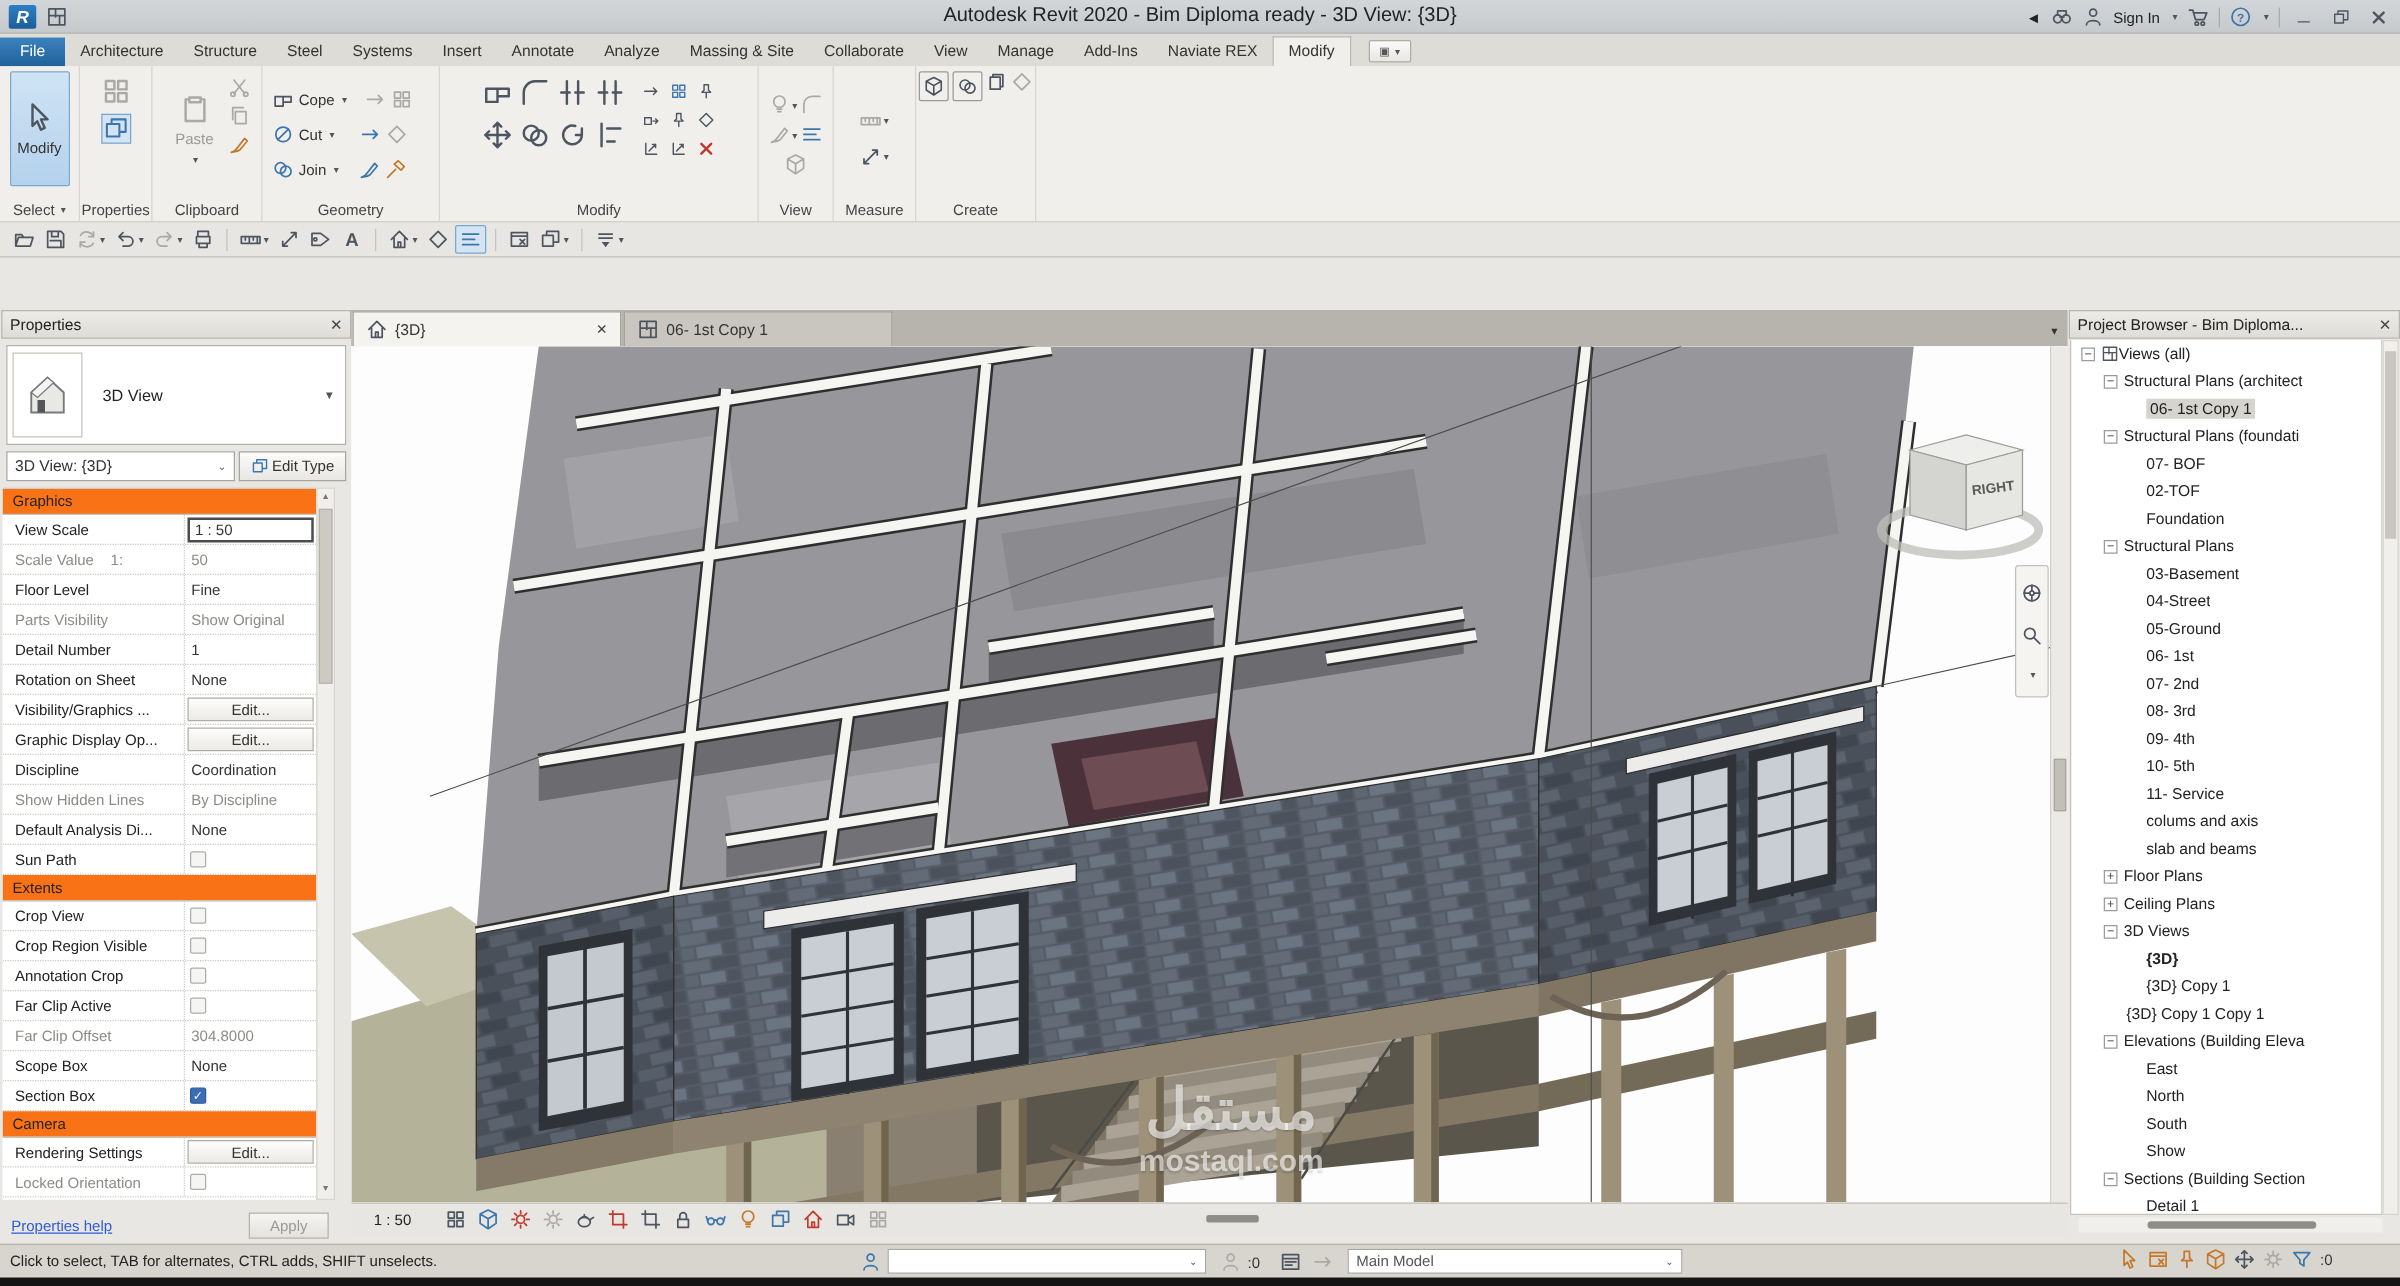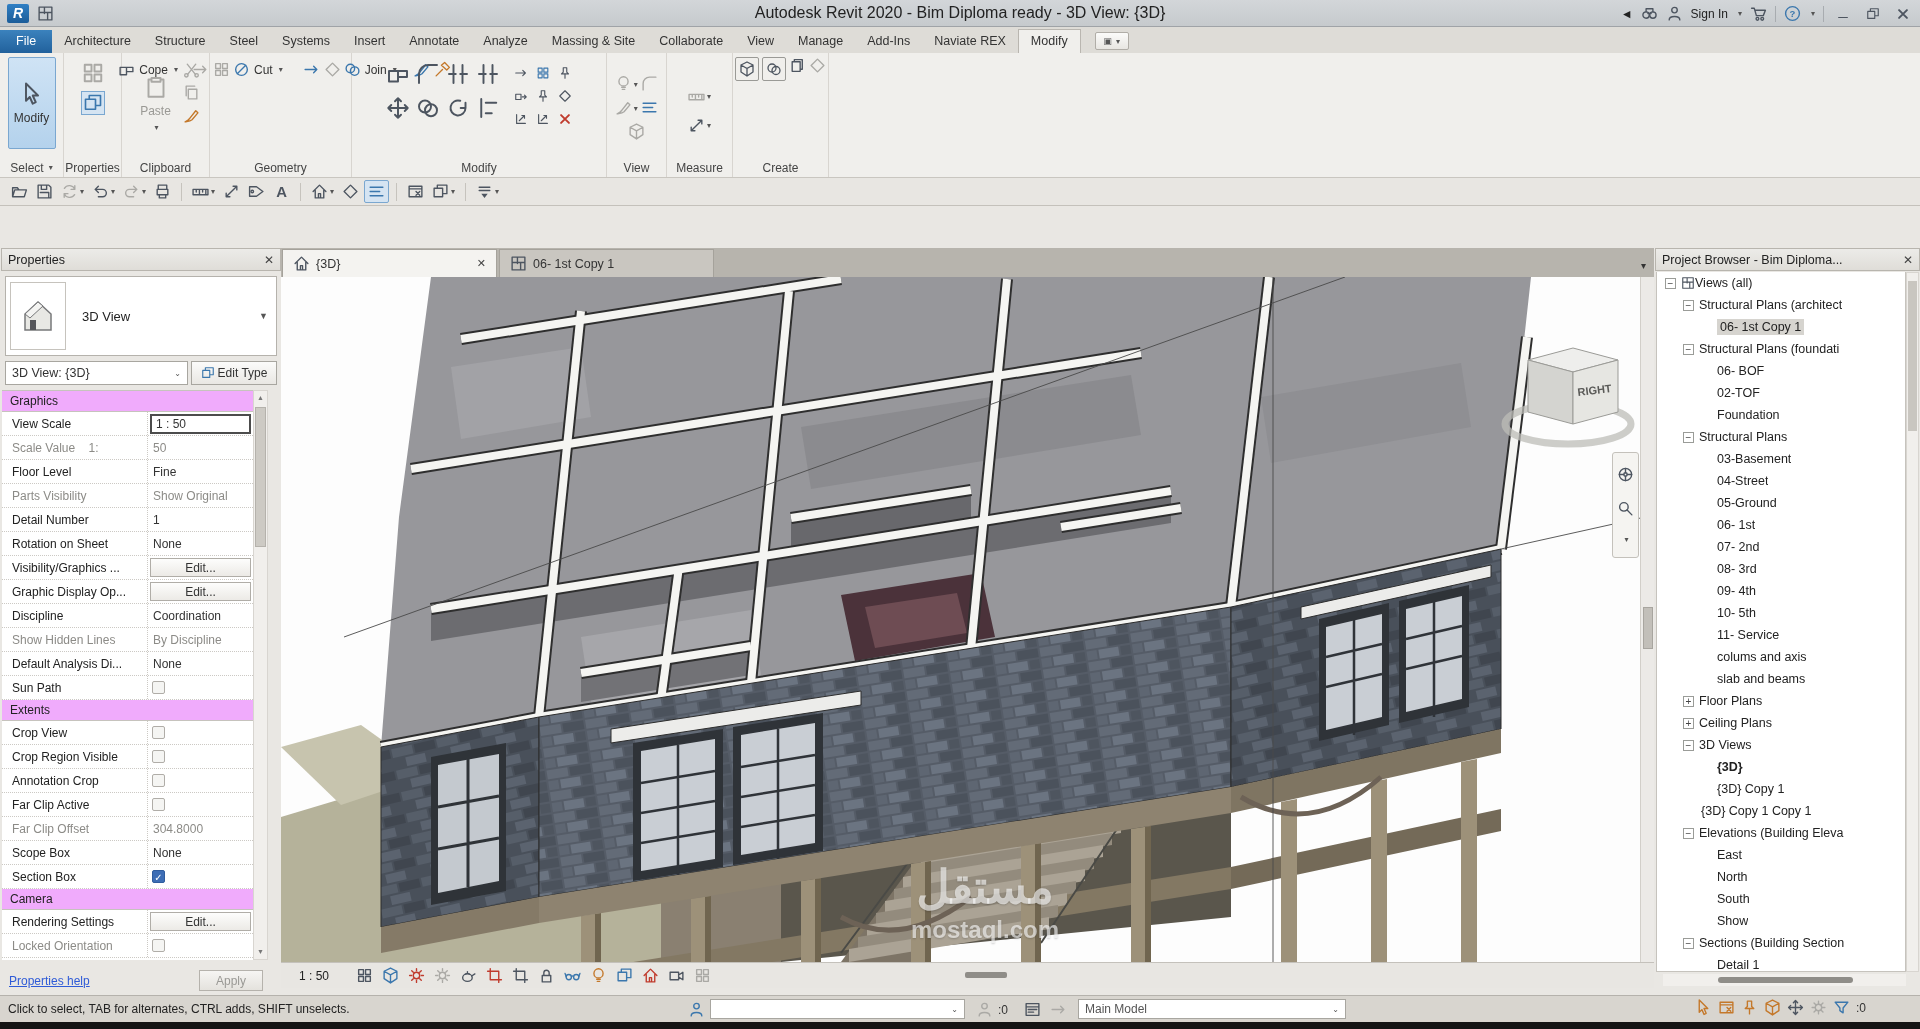--- a/index.html
+++ b/index.html
@@ -59,21 +59,21 @@
   #props{left:1px;top:248px;width:280px;height:745px;background:#e9e7e3;}
   #typesel{position:absolute;left:4px;top:28px;width:272px;height:80px;background:#fff;border:1px solid #b5b2ac;display:flex;align-items:center;}
   #typeimg{width:56px;height:68px;margin-left:4px;border:1px solid #c6c3bd;display:flex;align-items:center;justify-content:center;}
   #typename{margin-left:16px;font-size:13px;color:#222;text-align:center;}
   #typechv{position:absolute;right:8px;font-size:9px;color:#555;}
   #instrow{position:absolute;left:4px;top:113px;width:272px;height:24px;display:flex;gap:3px;}
   #instsel{flex:1;background:#fff;border:1px solid #a8a6a0;display:flex;align-items:center;padding:0 6px;font-size:12.5px;}
   #instsel .chv{margin-left:auto;}
   #edittype{width:86px;background:linear-gradient(#fbfbfa,#e9e7e3);border:1px solid #a8a6a0;display:flex;align-items:center;justify-content:center;gap:3px;font-size:12px;}
   #pgrid{position:absolute;left:1px;top:142px;width:251px;height:570px;background:#fff;overflow:hidden;border-top:1px solid #c6c3bd;}
-  .psec{height:21px;background:#f0abfc;border-bottom:1px solid #c6c3bd;display:flex;align-items:center;padding-left:8px;color:#222;}
+  .psec{height:21px;background:#f97316;border-bottom:1px solid #c6c3bd;display:flex;align-items:center;padding-left:8px;color:#222;}
   .prow{height:24px;display:flex;border-bottom:1px dotted #ccc9c4;}
   .plab{width:146px;padding-left:10px;display:flex;align-items:center;border-right:1px dotted #ccc9c4;white-space:pre;overflow:hidden;color:#222;}
   .pval{flex:1;display:flex;align-items:center;padding:0 2px;overflow:hidden;}
   .ptxt{padding-left:3px;white-space:nowrap;}
   .ptxt.boxed{border:2px solid #4c4c4c;background:#fff;width:100%;height:20px;line-height:16px;padding-left:4px;}
   .prow.dis .plab,.prow.dis .ptxt{color:#8c8b87;}
   .pbtn{width:100%;height:19px;border:1px solid #b0ada7;background:linear-gradient(#fdfdfc,#eceae6);
     font-size:12px;display:flex;align-items:center;justify-content:center;}
   .pchk{width:13px;height:13px;border:1px solid #b0ada8;background:#f5f5f3;border-radius:2px;margin-left:2px;}
   .pchk.on{background:#3d6db5;border-color:#2f5c9e;color:#fff;font-size:10px;line-height:13px;text-align:center;}
@@ -452,21 +452,21 @@
                 <use href="#sy-brush"></use>
               </svg></span>
         </div>
       </div>
       <div class="plabel">
           <span>Clipboard</span>
         </div>
     </div>
 
     <div class="panel" style="width:142px">
-      <div class="pbody" style="flex-direction:row;align-items:flex-start;padding-left:8px;">
+      <div class="pbody" style="flex-direction:column;align-items:flex-start;padding-left:8px;">
         <div class="grow">
           <span class="ic dk"><svg viewBox="0 0 16 16">
                 <use href="#sy-corner"></use>
               </svg></span>
             <span class="glab">Cope</span>
             <span class="chv">▾</span>
           <span class="ic dis" style="margin-left:10px"><svg viewBox="0 0 16 16">
                 <use href="#sy-arrowR"></use>
               </svg></span>
           <span class="ic dis"><svg viewBox="0 0 16 16">
@@ -1191,21 +1191,21 @@
         <div class="titem sel" style="padding-left: 44px;">
           <span class="tspace"></span>
           <span class="tlab">06- 1st Copy 1</span>
         </div>
         <div class="titem" style="padding-left: 26px;">
           <span class="texp">−</span>
           <span class="tlab">Structural Plans (foundati</span>
         </div>
         <div class="titem" style="padding-left: 44px;">
           <span class="tspace"></span>
-          <span class="tlab">06- BOF</span>
+          <span class="tlab">07- BOF</span>
         </div>
         <div class="titem" style="padding-left: 44px;">
           <span class="tspace"></span>
           <span class="tlab">02-TOF</span>
         </div>
         <div class="titem" style="padding-left: 44px;">
           <span class="tspace"></span>
           <span class="tlab">Foundation</span>
         </div>
         <div class="titem" style="padding-left: 26px;">

